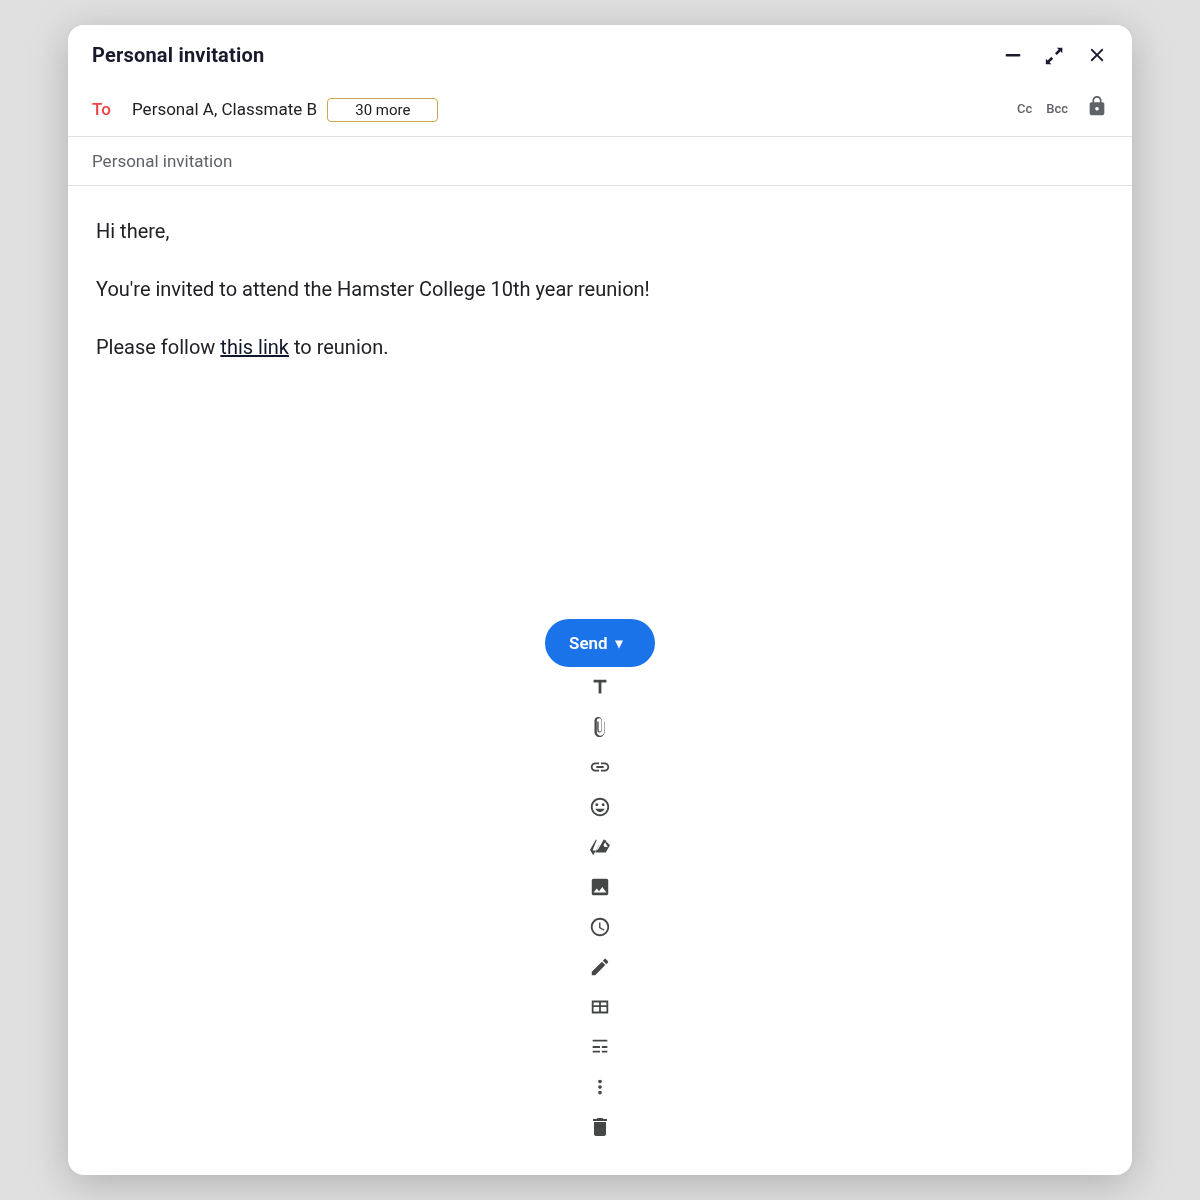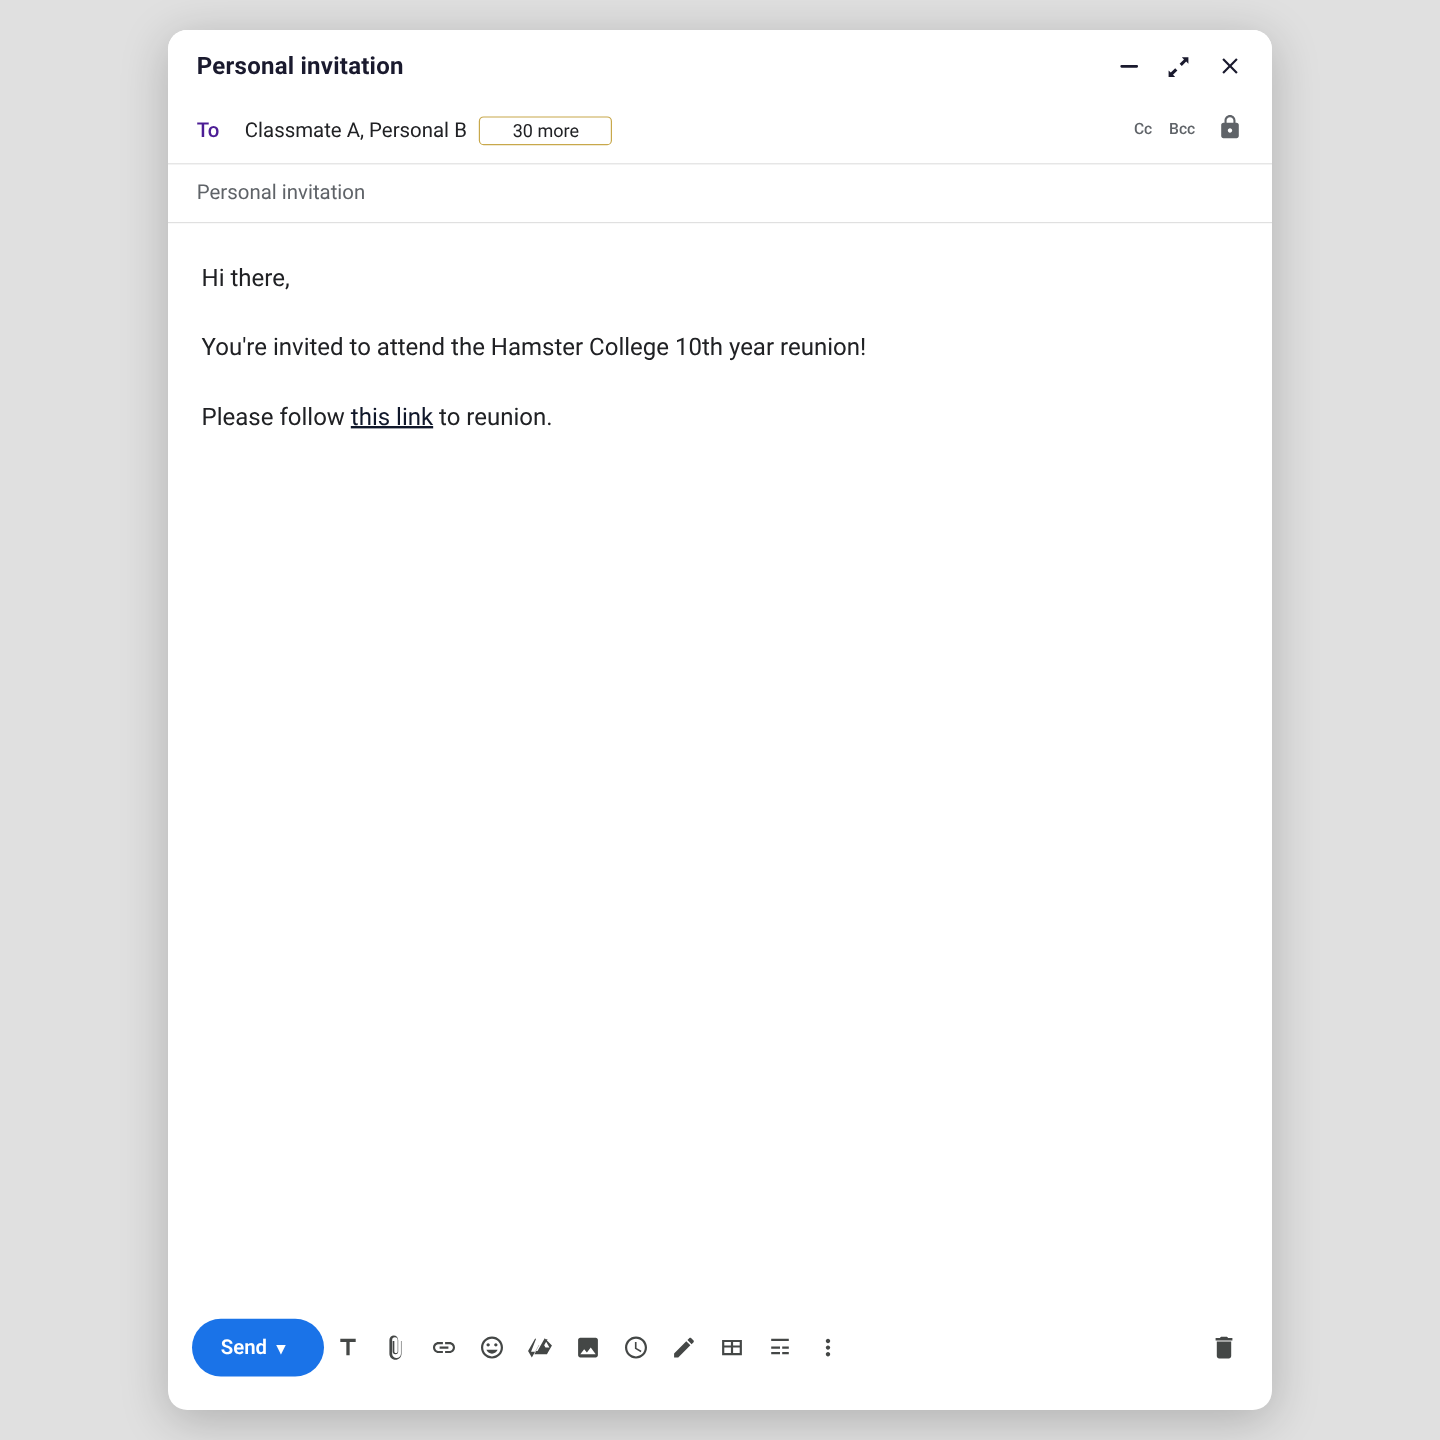--- a/index.html
+++ b/index.html
@@ -11,21 +11,21 @@
     body {
       background: #e0e0e0;
       display: flex;
       justify-content: center;
       align-items: center;
       min-height: 100vh;
       font-family: 'Google Sans', Roboto, Arial, sans-serif;
     }
 
     .compose-window {
-      width: 920px;
+      width: 1064px;
       height: 1150px;
       background: #fff;
       border-radius: 16px;
       box-shadow: 0 8px 40px rgba(0,0,0,0.22);
       display: flex;
       flex-direction: column;
       overflow: hidden;
       justify-content: space-between;
     }
 
@@ -62,21 +62,21 @@
 
     .to-row {
       display: flex;
       align-items: center;
       padding: 14px 24px;
       border-bottom: 1px solid #e0e0e0;
       gap: 12px;
     }
 
     .to-label {
-      color: #4c1d95;
+      color: #ef4444;
       font-size: 17px;
       min-width: 28px;
       font-weight: 500;
     }
 
     .to-recipients {
       color: #202124;
       font-size: 17px;
       flex: 1;
     }
@@ -150,20 +150,21 @@
       color: #0f172a;
       text-decoration: underline;
     }
 
     .toolbar {
       display: flex;
       align-items: center;
       padding: 16px 20px 28px 20px;
       gap: 0;
       border-top: none;
+      flex-direction: column;
     }
 
     .send-btn {
       background: #1a73e8;
       color: #fff;
       border: none;
       border-radius: 24px;
       padding: 14px 24px;
       font-size: 17px;
       font-weight: 600;
@@ -240,21 +241,21 @@
         <svg class="icon-svg" viewBox="0 0 24 24">
           <path d="M19 6.41L17.59 5 12 10.59 6.41 5 5 6.41 10.59 12 5 17.59 6.41 19 12 13.41 17.59 19 19 17.59 13.41 12z"></path>
         </svg>
       </span>
     </div>
   </div>
 
   <div class="to-row">
     <span class="to-label">To</span>
     <span class="to-recipients">
-      <span>Classmate A, Personal B</span>
+      <span>Personal A, Classmate B</span>
       <span class="more-badge">30 more</span>
     </span>
     <div class="to-row-right">
       <span>Cc</span>
       <span>Bcc</span>
       <span class="lock-icon">
         <svg width="22" height="22" viewBox="0 0 24 24" fill="#5f6368">
           <path d="M18 8h-1V6c0-2.76-2.24-5-5-5S7 3.24 7 6v2H6c-1.1 0-2 .9-2 2v10c0 1.1.9 2 2 2h12c1.1 0 2-.9 2-2V10c0-1.1-.9-2-2-2zm-6 9c-1.1 0-2-.9-2-2s.9-2 2-2 2 .9 2 2-.9 2-2 2zm3.1-9H8.9V6c0-1.71 1.39-3.1 3.1-3.1 1.71 0 3.1 1.39 3.1 3.1v2z"></path>
         </svg>
       </span>

